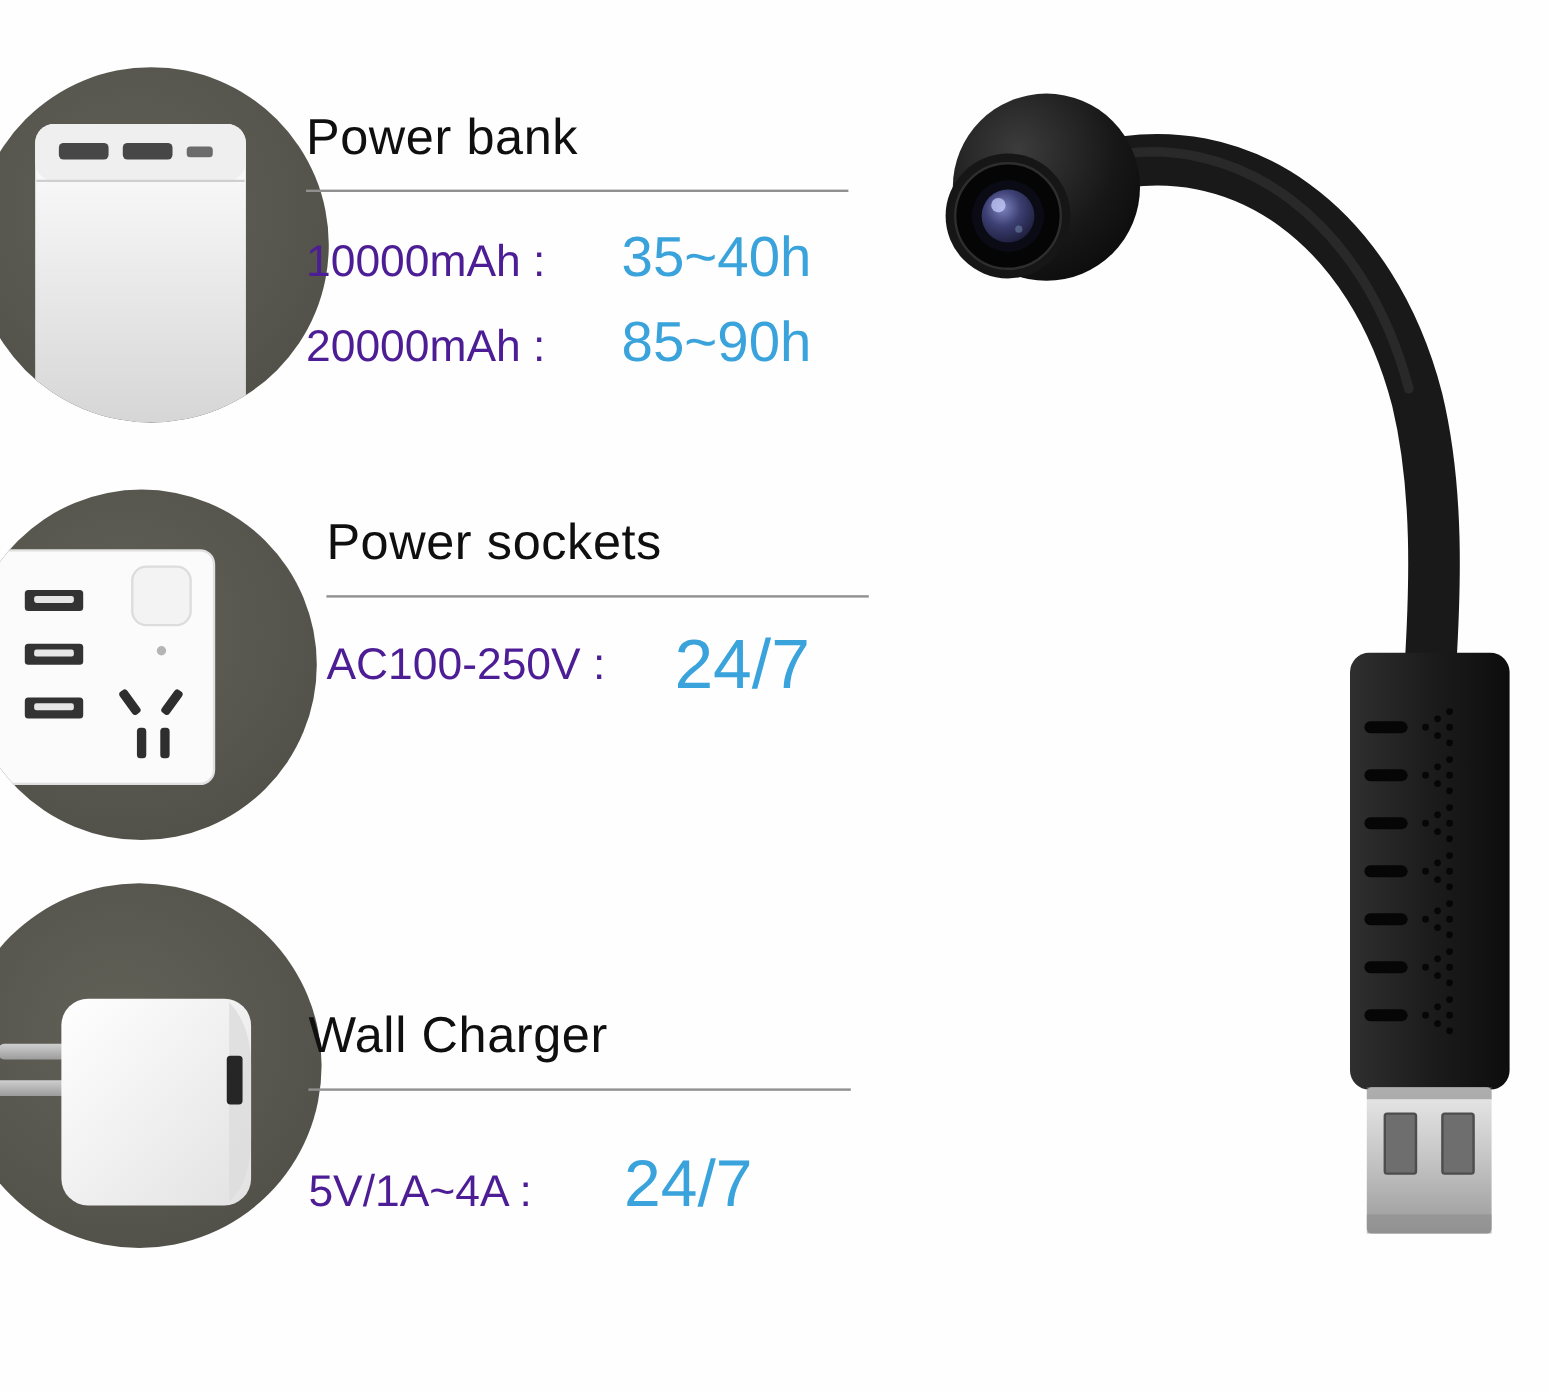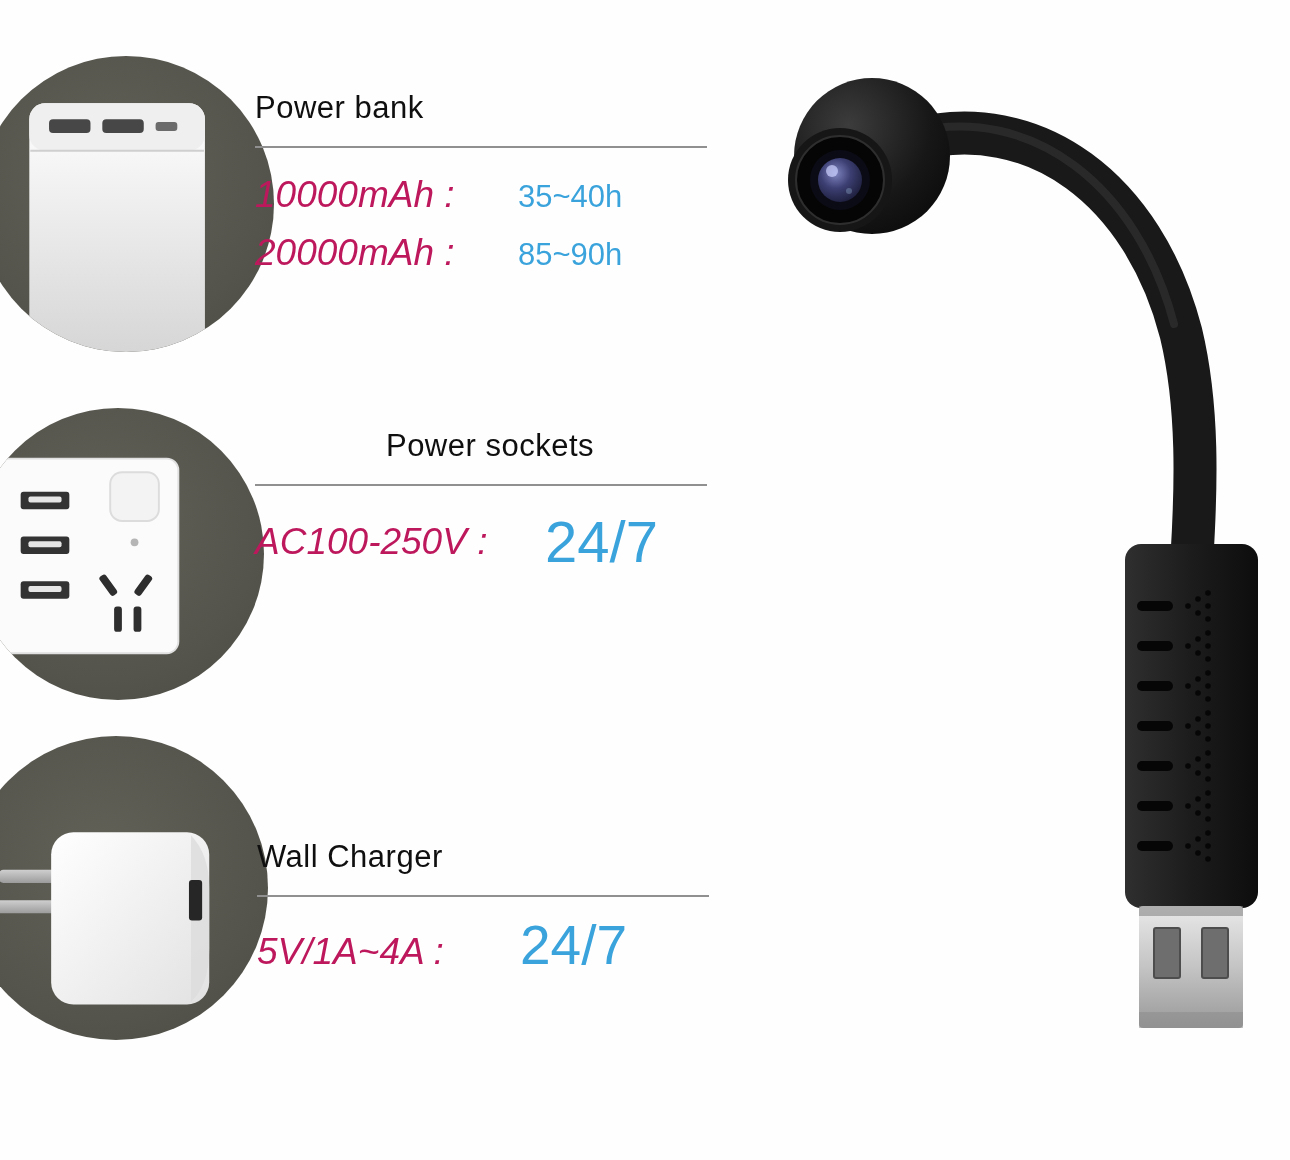--- a/index.html
+++ b/index.html
@@ -21,41 +21,41 @@
     overflow: hidden;
   }
   .vignette svg { display: block; width: 100%; height: 100%; }
   .c1 { left: -22px; top: 56px;  width: 296px; height: 296px; }
   .c2 { left: -28px; top: 408px; width: 292px; height: 292px; }
   .c3 { left: -36px; top: 736px; width: 304px; height: 304px; }
 
   
   .info { position: absolute; width: 470px; }
   .s1 { left: 255px; top: 90px; }
-  .s2 { left: 255px; top: 428px; text-align: center; }
+  .s2 { left: 272px; top: 428px; }
   .s3 { left: 257px; top: 839px; }
 
   .section-title {
     margin: 0;
-    font-size: 31px;
+    font-size: 42px;
     font-weight: 500;
     letter-spacing: 0.5px;
     color: #0f0f0f;
   }
   .rule {
     margin-top: 20px;
     width: 452px;
     height: 2px;
     background: #909090;
   }
   .row { display: flex; align-items: baseline; gap: 8px; margin-top: 16px; }
   .s1 .row.first { margin-top: 26px; }
-  .s3 .row.first { margin-top: 16px; }
-  .label { font-size: 37px; min-width: 255px; color: #be185d; white-space: nowrap; font-style: italic; }
-  .value { font-size: 31px; color: var(--accent, #3aa3dc); white-space: nowrap; }
+  .s3 .row.first { margin-top: 45px; }
+  .label { font-size: 37px; min-width: 255px; color: #4c1d95; white-space: nowrap; }
+  .value { font-size: 47px; color: var(--accent, #3aa3dc); white-space: nowrap; }
 
   .duo { display: flex; align-items: center; margin-top: 22px; }
   .duo-labels { display: flex; flex-direction: row; gap: 44px; width: 262px; }
   .duo-labels .label { min-width: 0; }
   .duo-value { font-size: 58px; color: var(--accent, #3aa3dc); margin-left: 28px; white-space: nowrap; }
   .s3 .value, .big-value { font-size: 55px; }
 
   
   .camera-wrap { position: absolute; left: 740px; top: 28px; width: 550px; height: 1080px; }
   .camera-wrap svg { display: block; width: 100%; height: 100%; }

